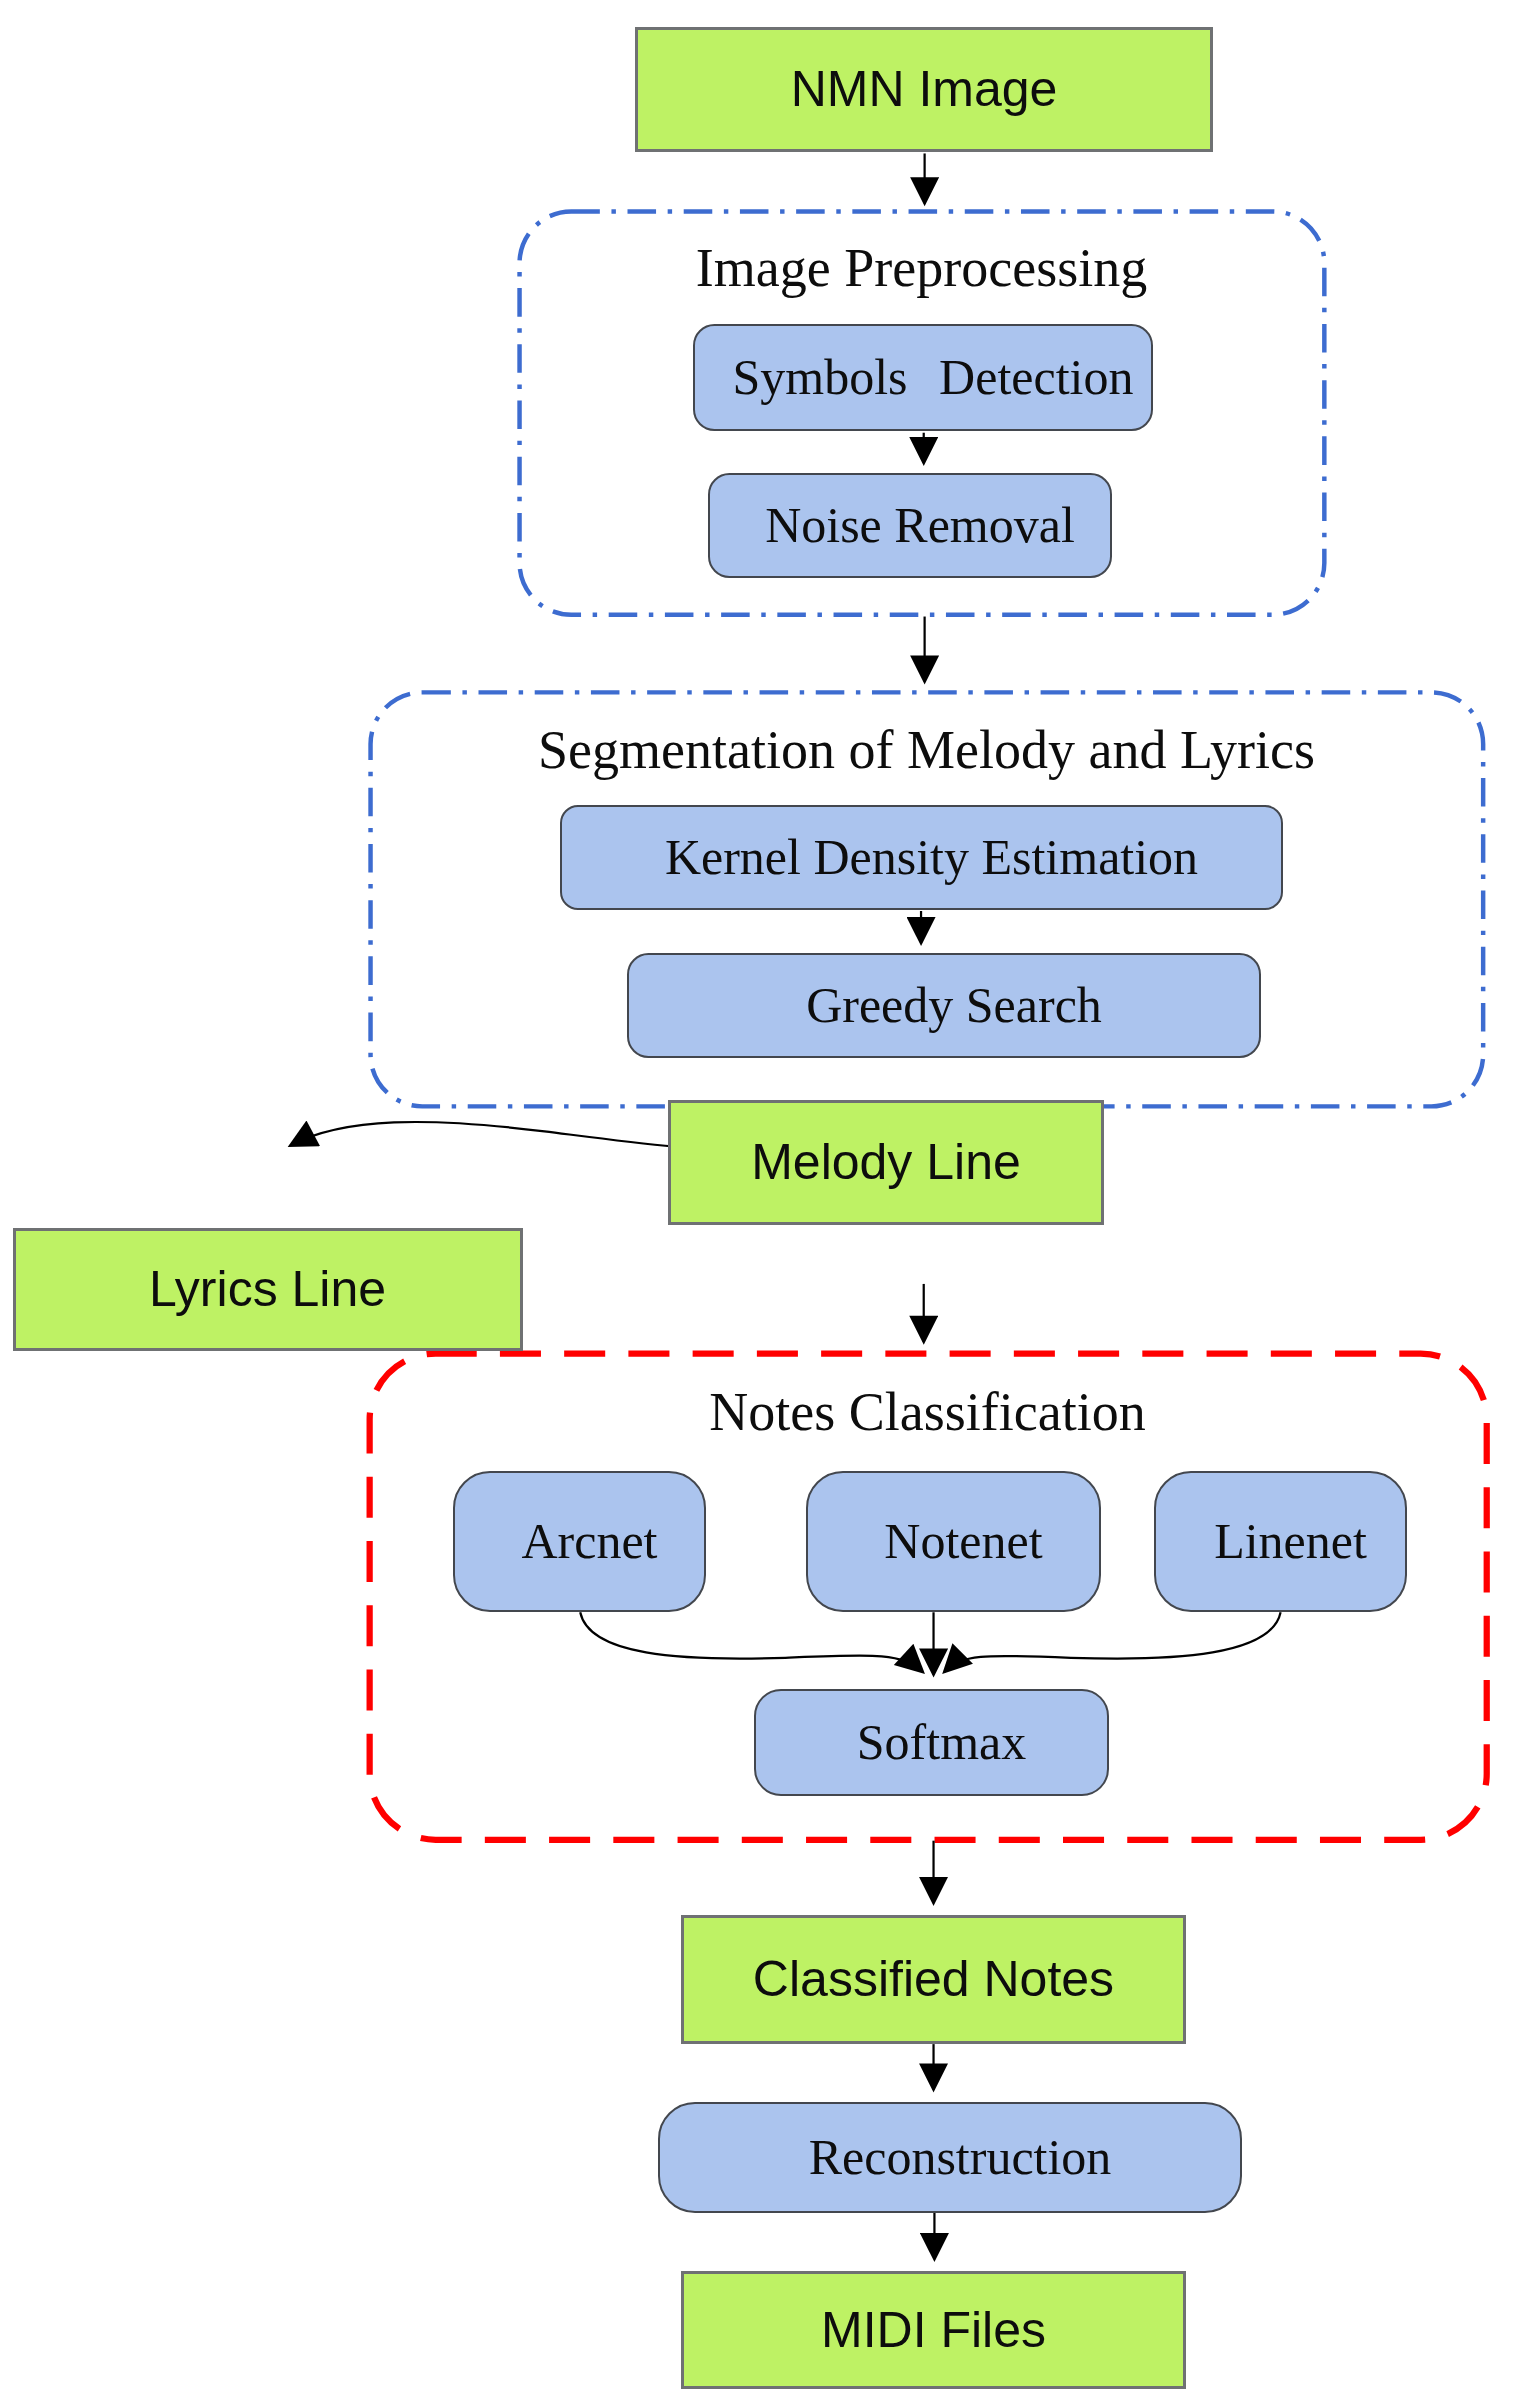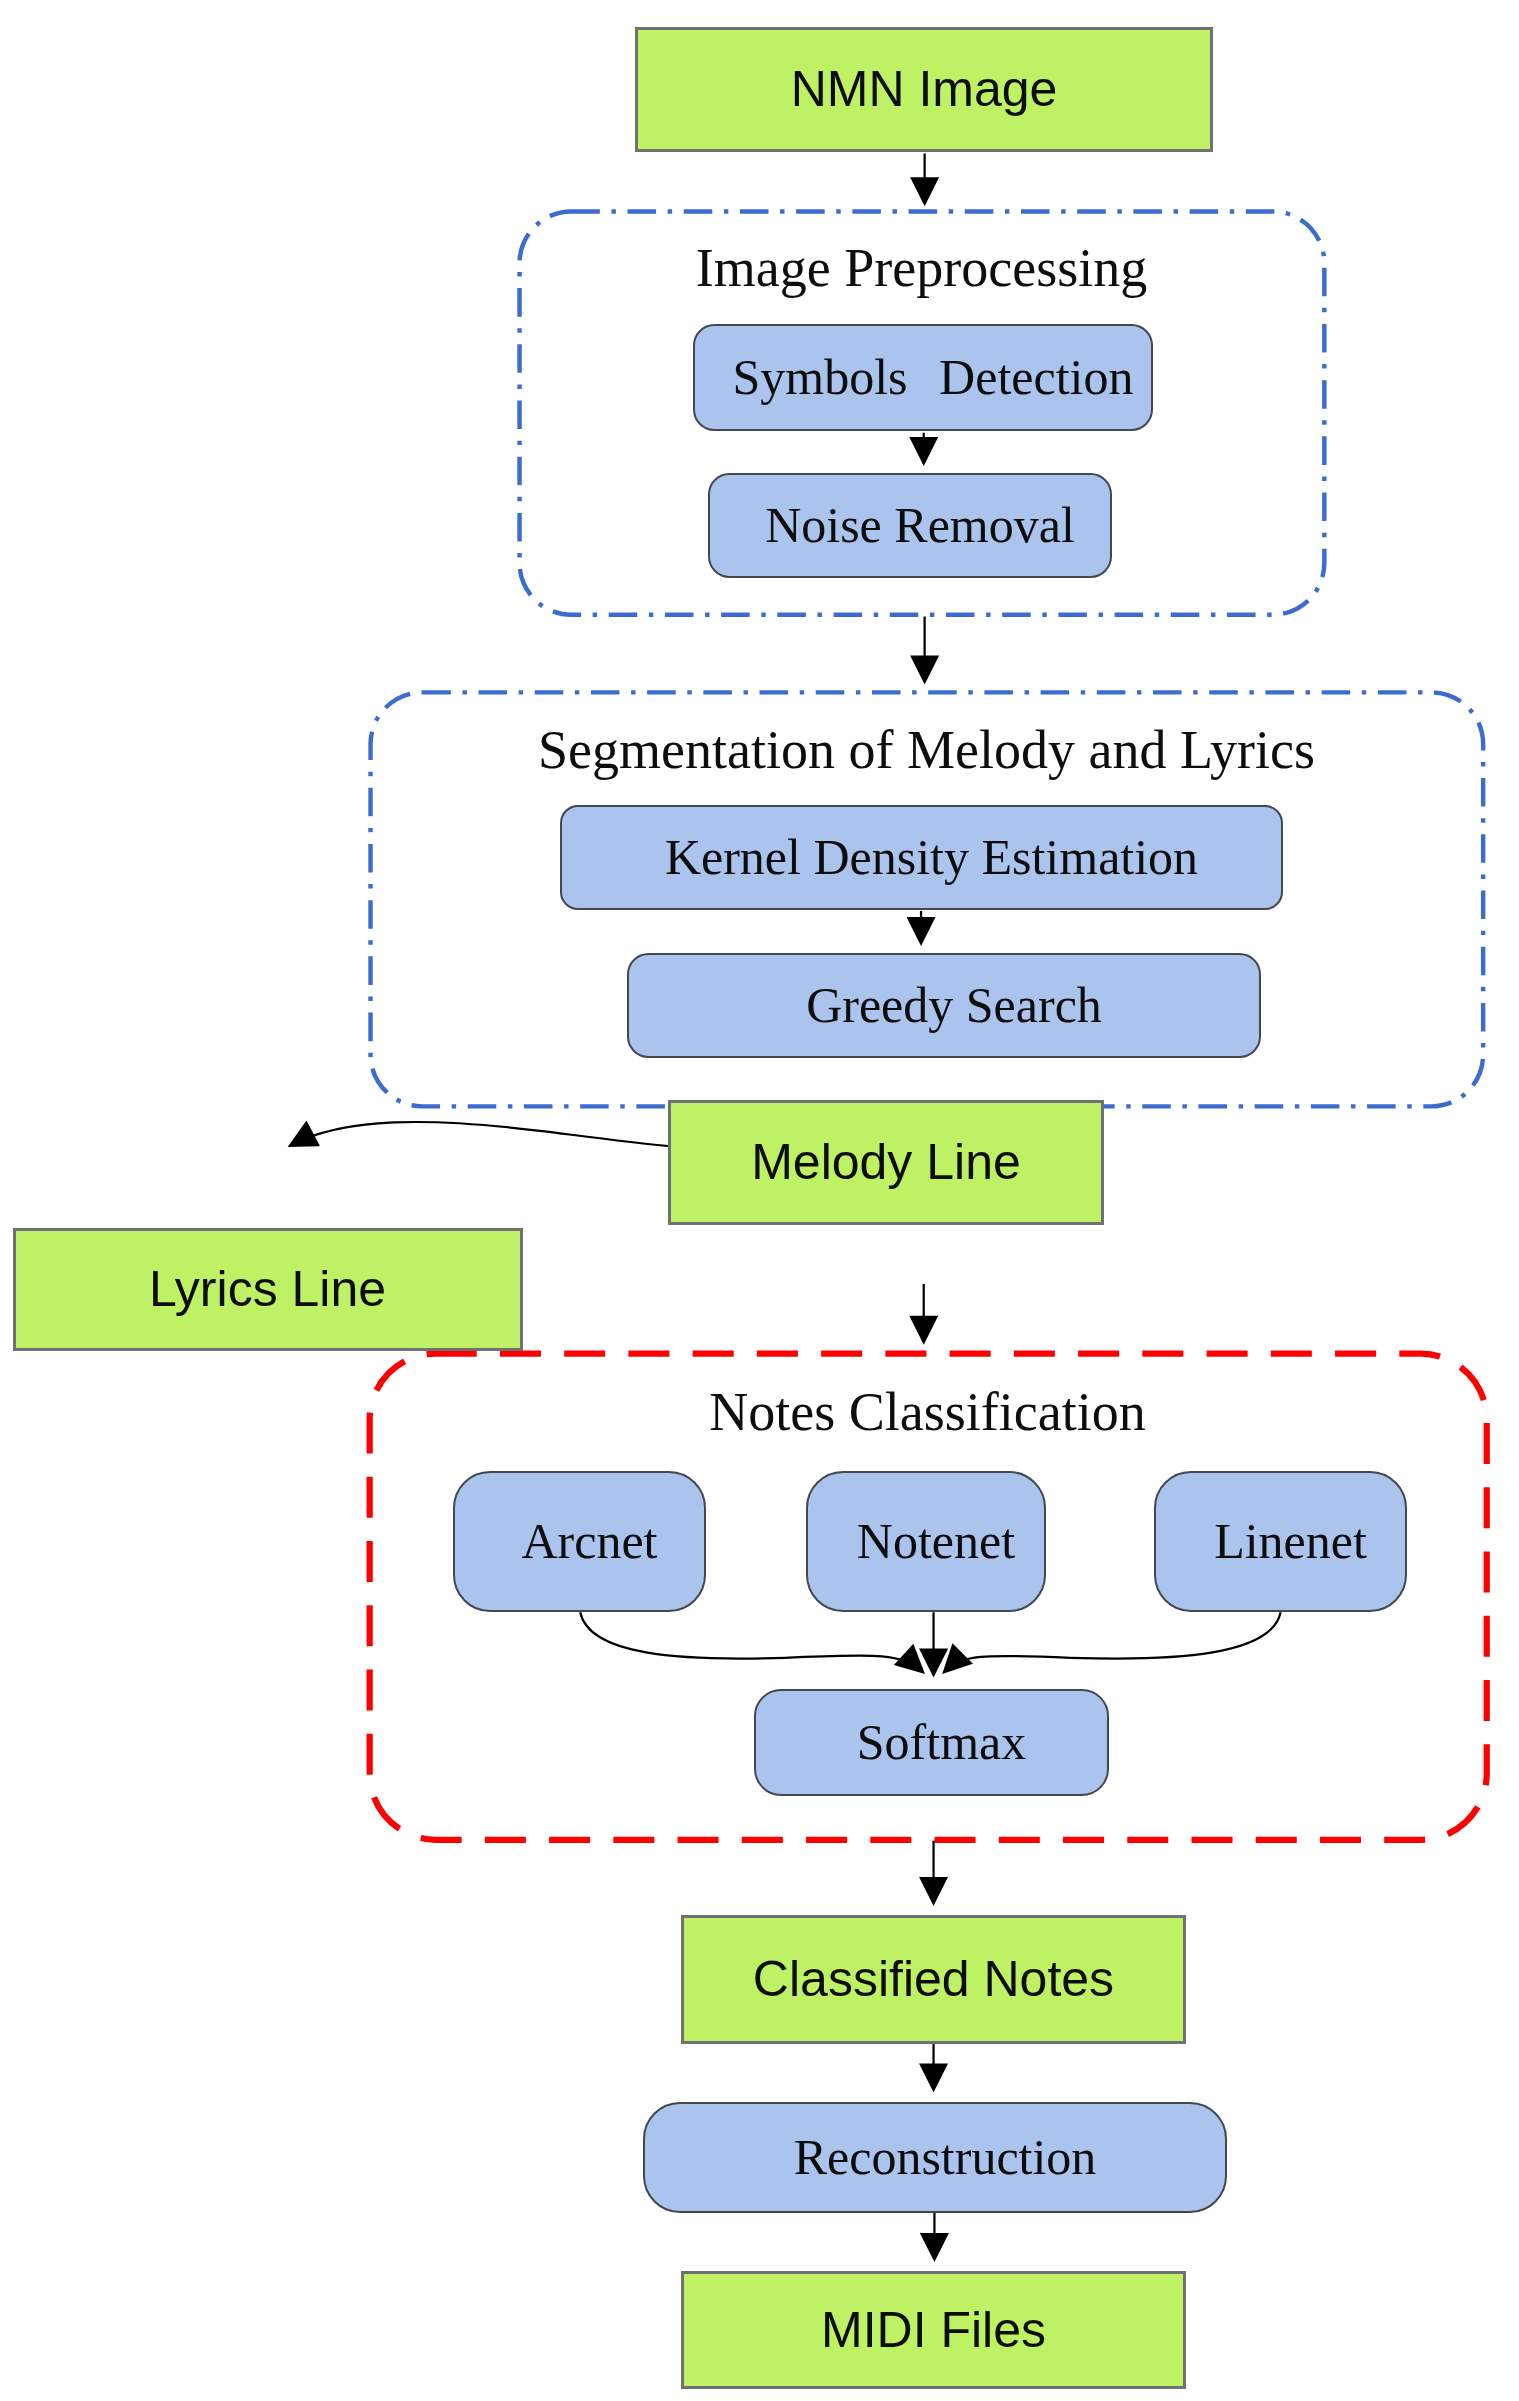--- a/index.html
+++ b/index.html
@@ -63,19 +63,19 @@
   <div class="node data-node" style="left:12.5px;top:1228px;width:510px;height:123px;">Lyrics Line</div>
   <div class="node data-node" style="left:668px;top:1100px;width:436px;height:125px;">Melody Line</div>
   <div class="node data-node" style="left:681px;top:1915px;width:505px;height:129px;">Classified Notes</div>
   <div class="node data-node" style="left:681px;top:2271px;width:505px;height:118px;">MIDI Files</div>
 
   <div class="node proc-node wide-space" style="left:693px;top:324px;width:460px;height:107px;">Symbols Detection</div>
   <div class="node proc-node" style="left:693px;top:473px;width:404px;height:105px;margin-left:15px;">Noise Removal</div>
   <div class="node proc-node" style="left:560px;top:805px;width:723px;height:105px;border-radius:18px;">Kernel Density Estimation</div>
   <div class="node proc-node" style="left:627px;top:953px;width:634px;height:105px;">Greedy Search</div>
   <div class="node proc-node net-node" style="left:453px;top:1471px;width:253px;height:141px;">Arcnet</div>
-  <div class="node proc-node net-node" style="left:806px;top:1471px;width:240px;height:141px;">Notenet</div>
+  <div class="node proc-node net-node" style="left:806px;top:1471px;width:295px;height:141px;">Notenet</div>
   <div class="node proc-node net-node" style="left:1154px;top:1471px;width:253px;height:141px;">Linenet</div>
   <div class="node proc-node soft-node" style="left:754px;top:1689px;width:355px;height:107px;">Softmax</div>
-  <div class="node proc-node recon-node" style="left:643px;top:2102px;width:584px;height:111px;">Reconstruction</div>
+  <div class="node proc-node recon-node" style="left:658px;top:2102px;width:584px;height:111px;">Reconstruction</div>
 
 </div>
 
 
 </body></html>

